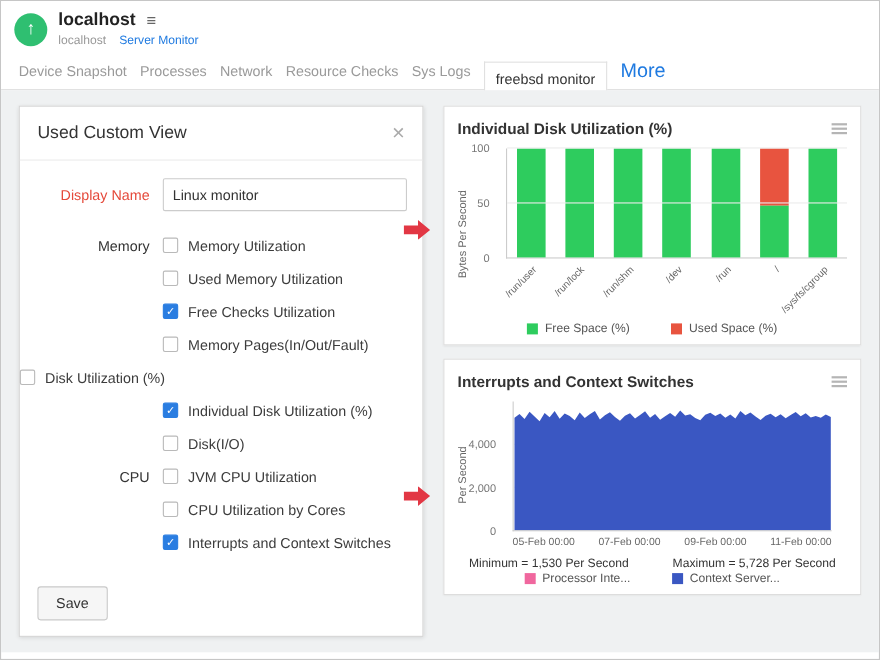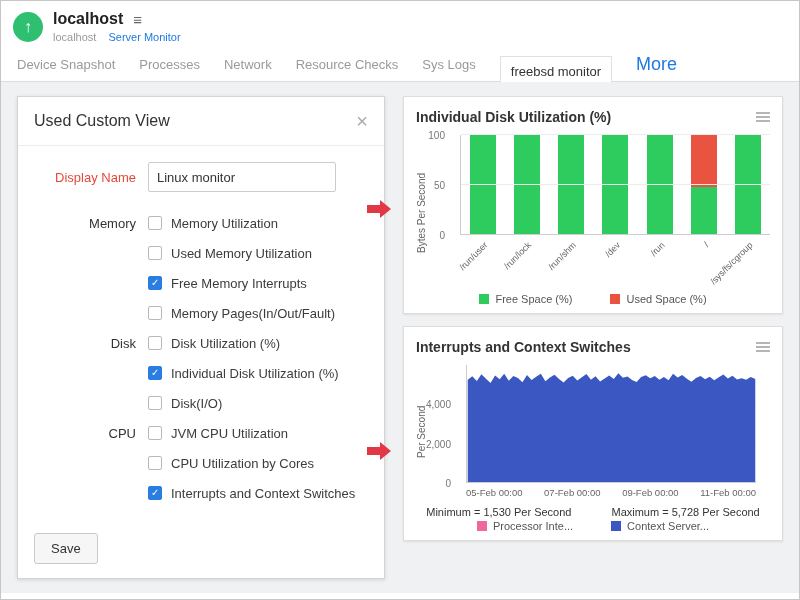--- a/index.html
+++ b/index.html
@@ -10,38 +10,38 @@
   .app-header { display:flex; align-items:flex-start; padding:9px 12px 5px; background:#fff; }
   .host-icon { width:30px; height:30px; border-radius:50%; background:#2fbf71; color:#fff; display:flex; align-items:center; justify-content:center; font-size:16px; font-weight:bold; margin-right:10px; margin-top:2px; }
   .host-title-row { display:flex; align-items:center; gap:10px; }
   .host-title { font-size:16px; font-weight:bold; color:#222; }
   .menu-glyph { color:#666; font-size:15px; cursor:pointer; }
   .host-sub-row { display:flex; gap:12px; font-size:11px; margin-top:3px; }
   .host-sub { color:#999; }
   .monitor-link { color:#1f7ae0; cursor:pointer; }
 
   
-  .nav { display:flex; align-items:center; gap:24px; padding:0 16px; border-bottom:1px solid #dedede; background:#fff; height:34px; font-size:13px; }
+  .nav { display:flex; align-items:center; gap:12px; padding:0 16px; border-bottom:1px solid #dedede; background:#fff; height:34px; font-size:13px; }
   .tab { color:#9a9a9a; cursor:pointer; white-space:nowrap; }
   .tab.active { color:#333; border:1px solid #e0e0e0; border-bottom-color:#fff; padding:7px 10px; margin-bottom:-1px; background:#fff;margin-top:12px; }
   .tab.more { color:#1f7ae0; font-size:18px; }
 
   
   .content { position:relative; background:#eff1f2; height:511px; padding:14px 16px; display:flex; gap:18px; }
 
   
   .modal { width:368px; background:#fff; border:1px solid #d4d4d4; box-shadow:0 1px 4px rgba(0,0,0,.12); display:flex; flex-direction:column; }
   .modal-header { display:flex; justify-content:space-between; align-items:center; padding:14px 16px; border-bottom:1px solid #ececec; }
   .modal-title { font-size:16px; color:#333; }
   .close-icon { color:#aaa; font-size:20px; line-height:1; cursor:pointer; }
   .modal-body { flex:1; padding-top:16px; }
   .form-row { display:flex; align-items:center; margin-bottom:16px; }
   .form-label { width:130px; text-align:right; padding-right:12px; font-size:13px; }
   .display-name-label { color:#e5493a; }
-  .text-input { width:188px; height:30px; border:1px solid #ccc; border-radius:2px; padding:0 8px; font-size:13px; color:#333; font-family:inherit; }
+  .text-input { width:222px; height:30px; border:1px solid #ccc; border-radius:2px; padding:0 8px; font-size:13px; color:#333; font-family:inherit; }
   .cb-row { display:flex; align-items:center; height:30px; }
   .group-label { width:130px; text-align:right; padding-right:12px; font-size:13px; color:#333; }
   .cb-row input[type=checkbox] { -webkit-appearance:none; appearance:none; width:14px; height:14px; border:1px solid #b9b9b9; border-radius:2px; background:#fff; position:relative; cursor:pointer; margin-right:9px; flex:none; }
   .cb-row input[type=checkbox]:checked { background:#2a7de1; border-color:#2a7de1; }
   .cb-row input[type=checkbox]:checked::after { content:"✓"; color:#fff; font-size:10px; position:absolute; left:2px; top:0; }
   .cb-label { font-size:13px; color:#3c3c3c; }
   .modal-footer { padding:12px 16px 14px; }
   .save-btn { background:#f6f6f6; border:1px solid #c9c9c9; border-radius:3px; padding:7px 16px; font-size:13px; color:#333; cursor:pointer; font-family:inherit; }
 
   
@@ -126,29 +126,28 @@
             <span class="cb-label">Memory Utilization</span>
           </div>
           <div class="cb-row">
             <div class="group-label"></div>
             <input type="checkbox" style="">
             <span class="cb-label">Used Memory Utilization</span>
           </div>
           <div class="cb-row">
             <div class="group-label"></div>
             <input type="checkbox" checked="" style="">
-            <span class="cb-label">Free Memory Interrupts</span>
+            <span class="cb-label">Free Checks Utilization</span>
           </div>
           <div class="cb-row">
             <div class="group-label"></div>
             <input type="checkbox" style="">
             <span class="cb-label">Memory Pages(In/Out/Fault)</span>
           </div>
           <div class="cb-row">
-            <div class="group-label">Disk</div>
             <input type="checkbox" style="">
             <span class="cb-label">Disk Utilization (%)</span>
           </div>
           <div class="cb-row">
             <div class="group-label"></div>
             <input type="checkbox" checked="" style="">
             <span class="cb-label">Individual Disk Utilization (%)</span>
           </div>
           <div class="cb-row">
             <div class="group-label"></div>

